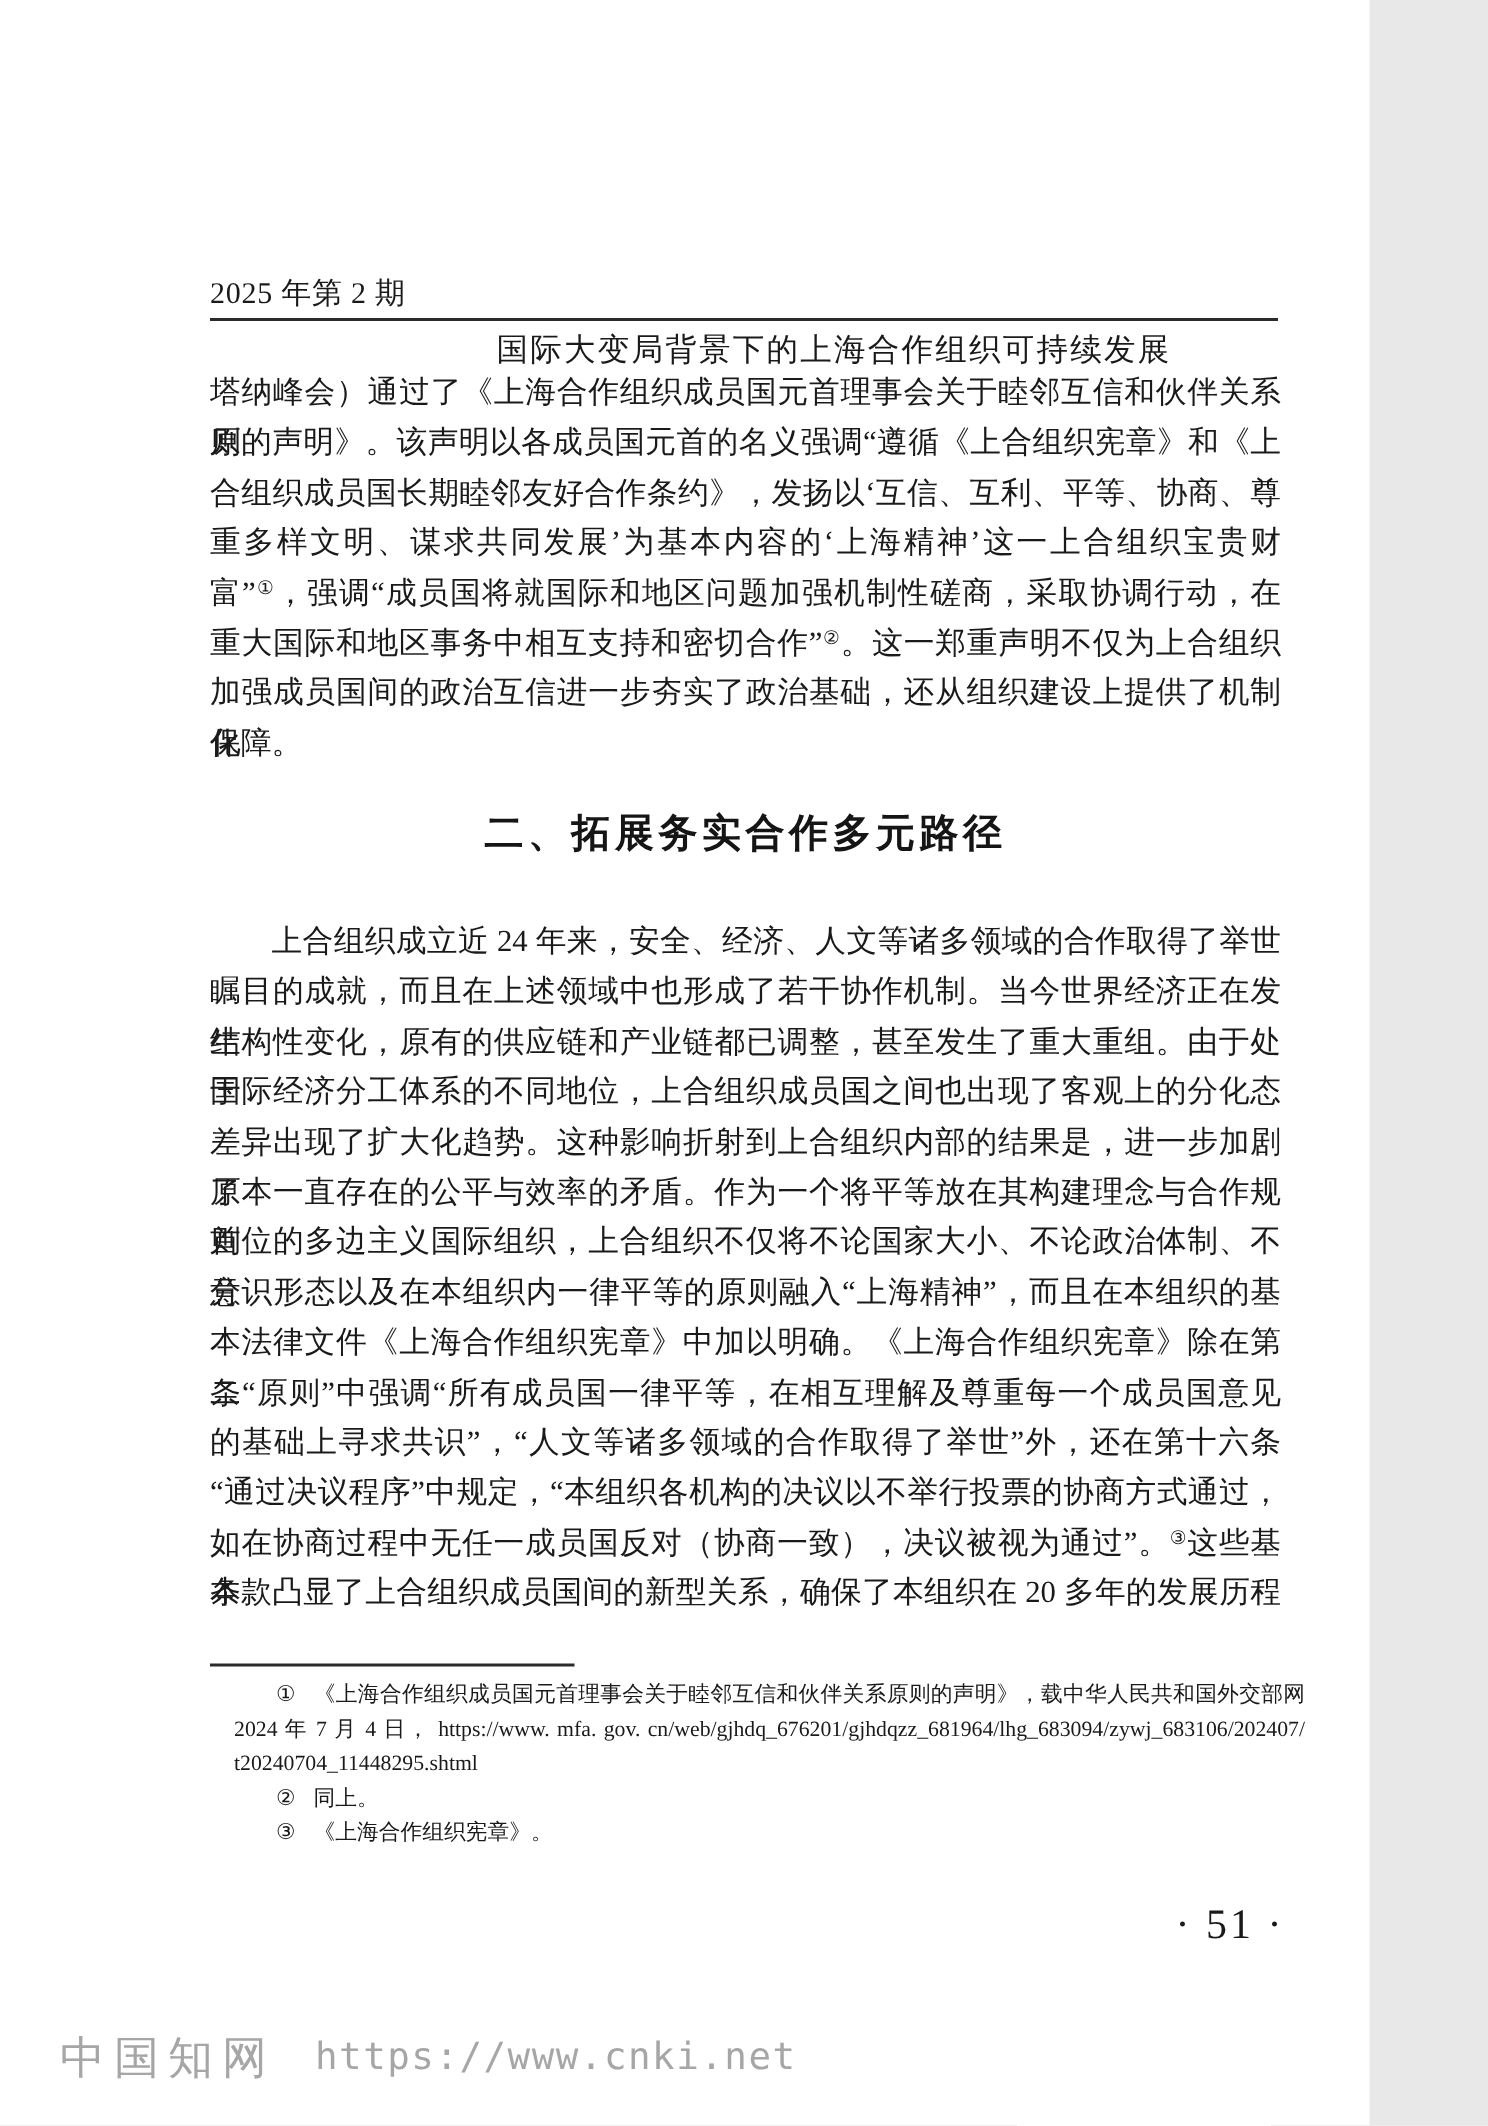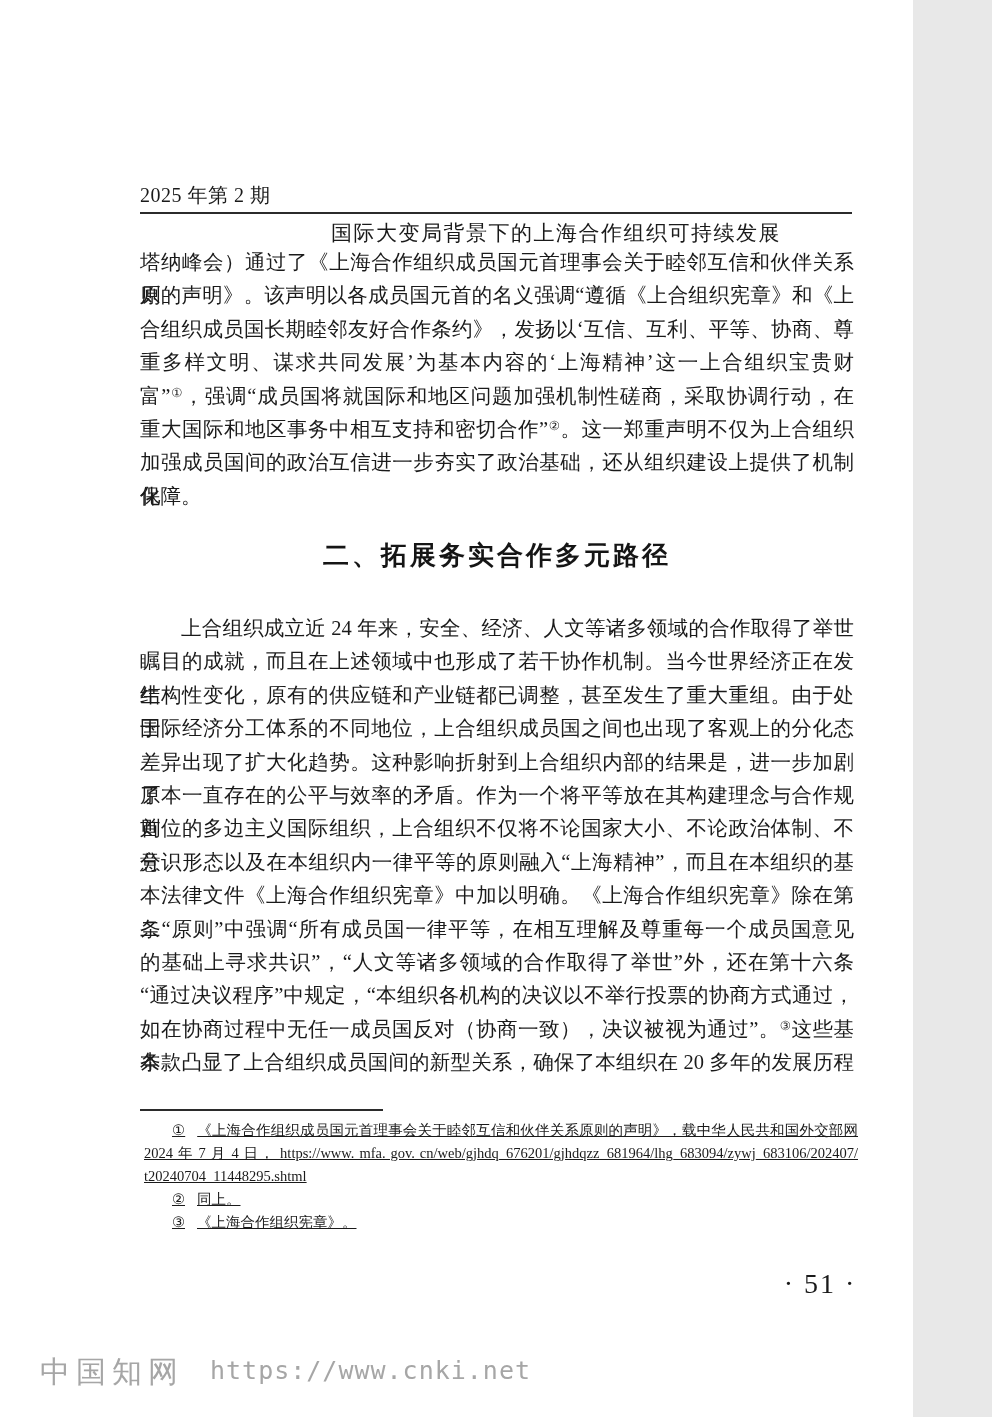--- a/index.html
+++ b/index.html
@@ -27,21 +27,21 @@
   .indent-first .line:first-child{text-indent:2em;}
   sup{font-size:12.5px;line-height:0;vertical-align:6px;}
   
   .sec-heading{
     position:absolute;left:140px;top:538px;width:714px;
     text-align:center;font-family:"Liberation Sans","DejaVu Sans",sans-serif;
     font-weight:bold;font-size:26px;letter-spacing:3px;color:#151515;
   }
   
   .fn-sep{position:absolute;left:140px;top:1109px;width:243px;height:2px;background:#2b2b2b;}
-  .footnotes{position:absolute;left:144px;top:1119px;width:714px;font-size:14.5px;text-decoration:underline;}
+  .footnotes{position:absolute;left:156px;top:1119px;width:714px;font-size:14.5px;}
   .fn-line{line-height:23px;height:23px;}
   .fn-just{text-align:justify;text-align-last:justify;}
   .fn-indent{padding-left:28px;}
   .fn-marker{margin-right:12px;}
   
   .page-number{position:absolute;top:1268px;left:770px;width:100px;text-align:center;font-size:28px;letter-spacing:2px;}
   
   .wm-brand{
     position:absolute;left:40px;top:1352px;
     font-size:30px;letter-spacing:6px;color:#a6a6a6;

